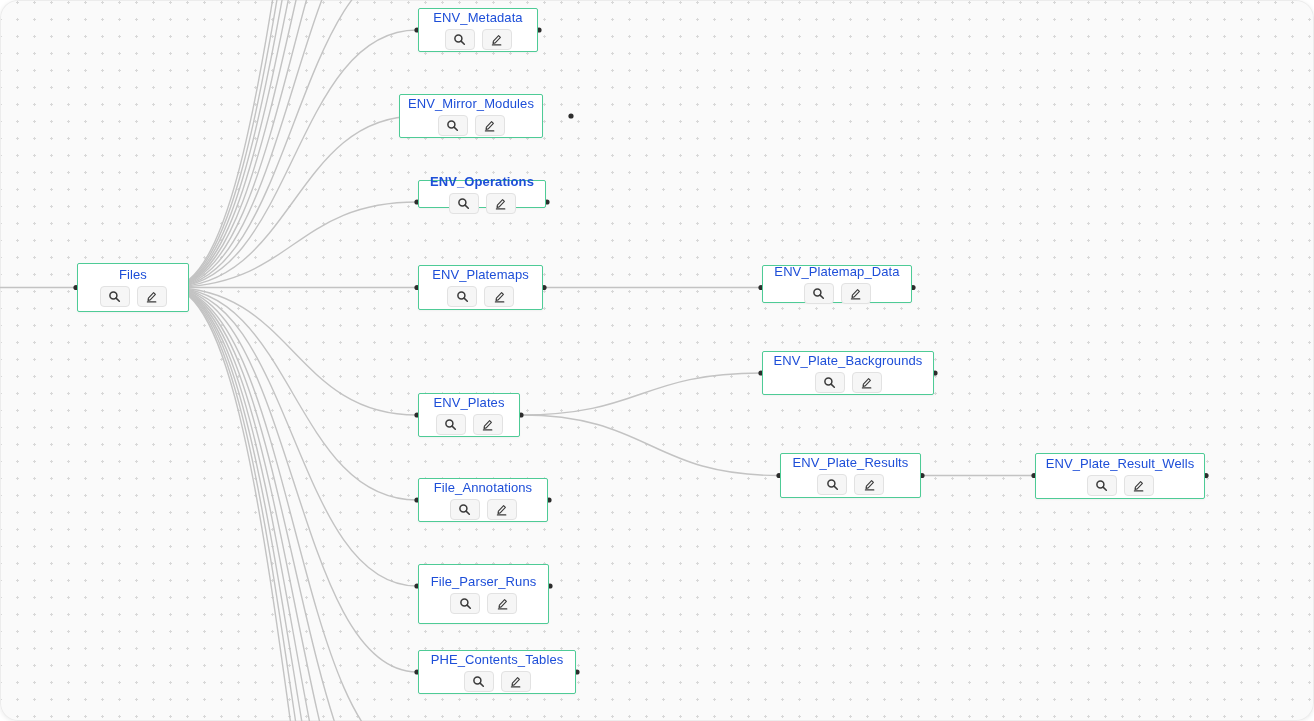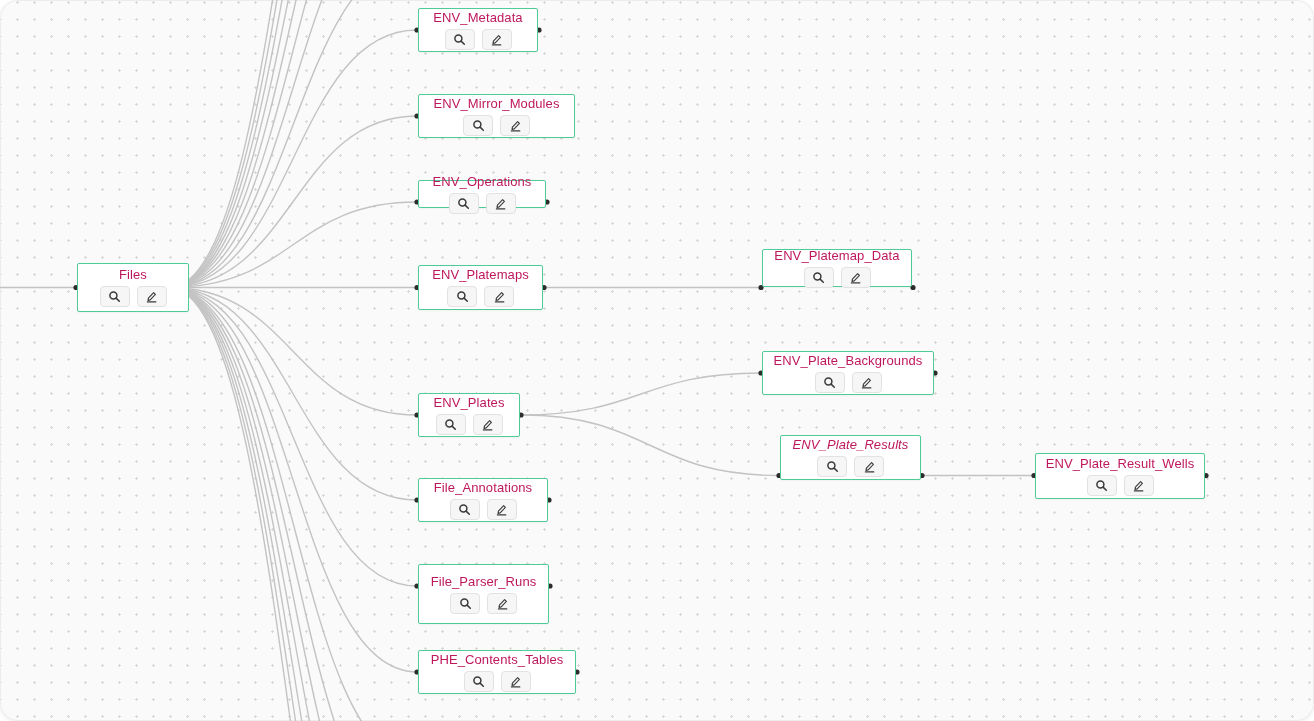--- a/index.html
+++ b/index.html
@@ -21,21 +21,21 @@
     position:absolute;
     background:#ffffff;
     border:1.5px solid #4ecb96;
     border-radius:2px;
     box-sizing:border-box;
     box-shadow:0 1px 2px rgba(0,0,0,.04);
     display:flex;flex-direction:column;align-items:center;justify-content:center;
     padding:3px 4px 4px 4px;
   }
   .node-title{
-    font-size:13px;color:#be185d;line-height:15px;white-space:nowrap;
+    font-size:13px;color:#1d4ed8;line-height:15px;white-space:nowrap;
     letter-spacing:.1px;
   }
   .node-buttons{display:flex;gap:7px;margin-top:4px;}
   .mini-btn{
     width:30px;height:21px;
     background:#f6f6f6;border:1px solid #e2e2e2;border-radius:4px;
     display:flex;align-items:center;justify-content:center;
     padding:0;cursor:pointer;
   }
   .mini-btn svg{display:block;}
@@ -131,39 +131,39 @@
       </button>
       <button class="mini-btn">
         <svg width="13" height="13" viewBox="0 0 13 13">
           <path d="M3.4 8.2 L8.6 2.6 L10.4 4.3 L5.2 9.9 L3.0 10.4 Z" fill="none" stroke="#3a3a3a" stroke-width="1.1" stroke-linejoin="round"></path>
           <line x1="2.4" y1="11.9" x2="10.8" y2="11.9" stroke="#3a3a3a" stroke-width="1.2" stroke-linecap="round"></line>
         </svg>
       </button>
     </div>
   </div>
 
-  <div class="node" style="left: 418px; top: 94px; width: 157px; height: 44px;">
+  <div class="node" style="left: 399px; top: 94px; width: 144px; height: 44px;">
     <div class="node-title">ENV_Mirror_Modules</div>
     <div class="node-buttons">
       <button class="mini-btn">
         <svg width="13" height="13" viewBox="0 0 13 13">
           <circle cx="5.4" cy="5.4" r="3.5" fill="none" stroke="#3a3a3a" stroke-width="1.5"></circle>
           <line x1="8.1" y1="8.1" x2="11.3" y2="11.3" stroke="#3a3a3a" stroke-width="1.5" stroke-linecap="round"></line>
         </svg>
       </button>
       <button class="mini-btn">
         <svg width="13" height="13" viewBox="0 0 13 13">
           <path d="M3.4 8.2 L8.6 2.6 L10.4 4.3 L5.2 9.9 L3.0 10.4 Z" fill="none" stroke="#3a3a3a" stroke-width="1.1" stroke-linejoin="round"></path>
           <line x1="2.4" y1="11.9" x2="10.8" y2="11.9" stroke="#3a3a3a" stroke-width="1.2" stroke-linecap="round"></line>
         </svg>
       </button>
     </div>
   </div>
 
-  <div class="node" style="left: 418px; top: 180px; width: 128px; height: 28px;">
+  <div class="node" style="left: 418px; top: 180px; width: 128px; height: 28px; font-weight: bold;">
     <div class="node-title">ENV_Operations</div>
     <div class="node-buttons">
       <button class="mini-btn">
         <svg width="13" height="13" viewBox="0 0 13 13">
           <circle cx="5.4" cy="5.4" r="3.5" fill="none" stroke="#3a3a3a" stroke-width="1.5"></circle>
           <line x1="8.1" y1="8.1" x2="11.3" y2="11.3" stroke="#3a3a3a" stroke-width="1.5" stroke-linecap="round"></line>
         </svg>
       </button>
       <button class="mini-btn">
         <svg width="13" height="13" viewBox="0 0 13 13">
@@ -257,21 +257,21 @@
       </button>
       <button class="mini-btn">
         <svg width="13" height="13" viewBox="0 0 13 13">
           <path d="M3.4 8.2 L8.6 2.6 L10.4 4.3 L5.2 9.9 L3.0 10.4 Z" fill="none" stroke="#3a3a3a" stroke-width="1.1" stroke-linejoin="round"></path>
           <line x1="2.4" y1="11.9" x2="10.8" y2="11.9" stroke="#3a3a3a" stroke-width="1.2" stroke-linecap="round"></line>
         </svg>
       </button>
     </div>
   </div>
 
-  <div class="node" style="left: 762px; top: 249px; width: 150px; height: 38px;">
+  <div class="node" style="left: 762px; top: 265px; width: 150px; height: 38px;">
     <div class="node-title">ENV_Platemap_Data</div>
     <div class="node-buttons">
       <button class="mini-btn">
         <svg width="13" height="13" viewBox="0 0 13 13">
           <circle cx="5.4" cy="5.4" r="3.5" fill="none" stroke="#3a3a3a" stroke-width="1.5"></circle>
           <line x1="8.1" y1="8.1" x2="11.3" y2="11.3" stroke="#3a3a3a" stroke-width="1.5" stroke-linecap="round"></line>
         </svg>
       </button>
       <button class="mini-btn">
         <svg width="13" height="13" viewBox="0 0 13 13">
@@ -293,21 +293,21 @@
       </button>
       <button class="mini-btn">
         <svg width="13" height="13" viewBox="0 0 13 13">
           <path d="M3.4 8.2 L8.6 2.6 L10.4 4.3 L5.2 9.9 L3.0 10.4 Z" fill="none" stroke="#3a3a3a" stroke-width="1.1" stroke-linejoin="round"></path>
           <line x1="2.4" y1="11.9" x2="10.8" y2="11.9" stroke="#3a3a3a" stroke-width="1.2" stroke-linecap="round"></line>
         </svg>
       </button>
     </div>
   </div>
 
-  <div class="node" style="left: 780px; top: 435px; width: 141px; height: 45px; font-style: italic;">
+  <div class="node" style="left: 780px; top: 453px; width: 141px; height: 45px;">
     <div class="node-title">ENV_Plate_Results</div>
     <div class="node-buttons">
       <button class="mini-btn">
         <svg width="13" height="13" viewBox="0 0 13 13">
           <circle cx="5.4" cy="5.4" r="3.5" fill="none" stroke="#3a3a3a" stroke-width="1.5"></circle>
           <line x1="8.1" y1="8.1" x2="11.3" y2="11.3" stroke="#3a3a3a" stroke-width="1.5" stroke-linecap="round"></line>
         </svg>
       </button>
       <button class="mini-btn">
         <svg width="13" height="13" viewBox="0 0 13 13">

